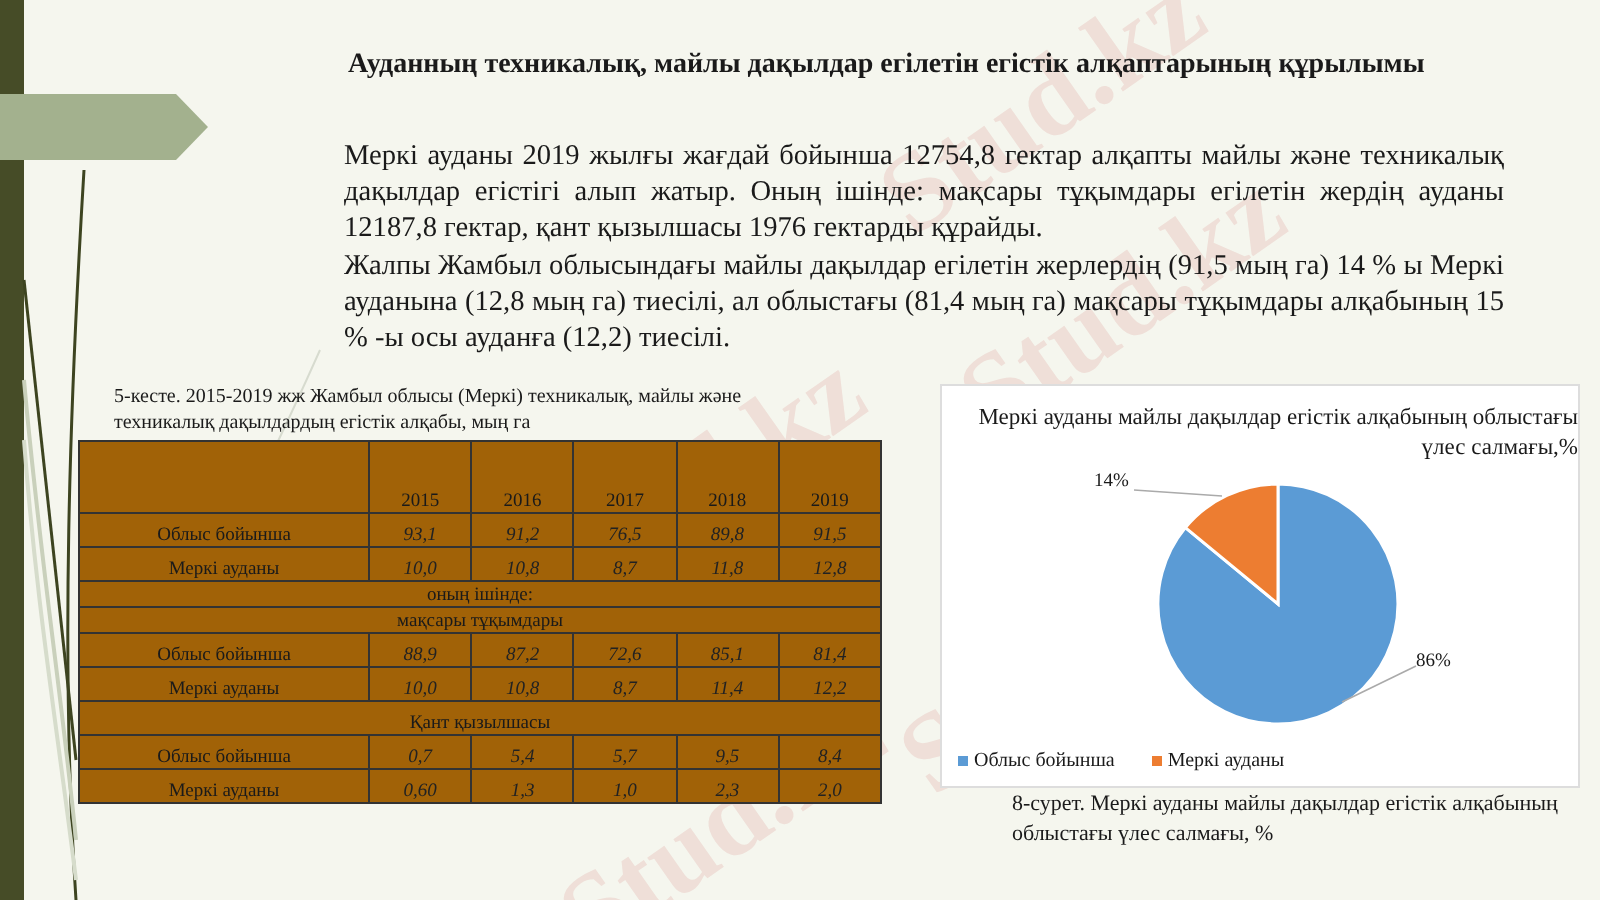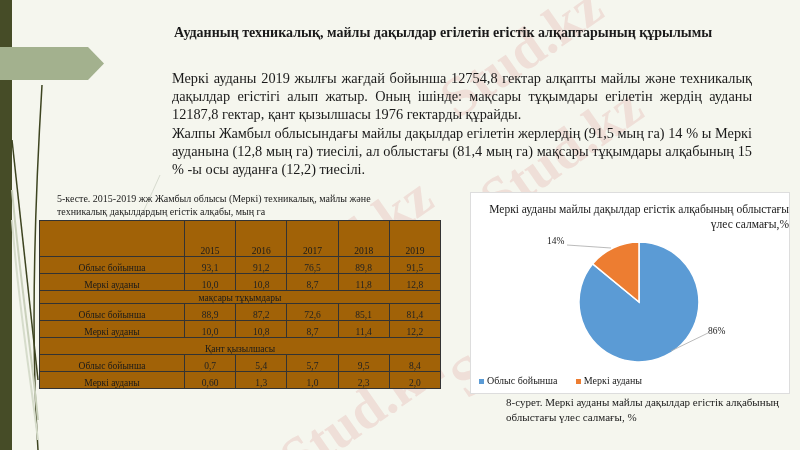--- a/index.html
+++ b/index.html
@@ -20,21 +20,21 @@
   .para1 { top:69px; }
   .para2 { top:124px; }
 
   .table-caption { position:absolute; left:57px; top:193px; width:340px; font-size:10px; line-height:12.5px; }
   table.data { position:absolute; left:39px; top:220px; width:402px; border-collapse:collapse; background:#a16207;
                font-size:9.5px; }
   table.data td { border:1px solid #333; padding:0 2px; text-align:center; height:16px; vertical-align:bottom; }
   table.data td.lbl { width:140px; }
   table.data tr.head td { height:35px; }
   table.data td.span { height:12px; vertical-align:bottom; }
-  table.data td.num { color:#222; }
+  table.data td.num { color:#222;font-style:italic; }
 
   .chart-card { position:absolute; left:470px; top:192px; width:318px; height:200px; background:#fff; border:1px solid #ddd; }
   .chart-title { position:absolute; left:0; top:9px; width:318px; text-align:right; font-size:11.5px; line-height:15px; }
   .pie { position:absolute; left:108px; top:49px; }
   .lbl14 { position:absolute; left:76px; top:43px; font-size:9.5px; }
   .lbl86 { position:absolute; left:237px; top:133px; font-size:9.5px; }
   .legend { position:absolute; left:0; top:182px; width:318px; text-align:left; font-size:10px; }
   .legend .item { display:inline-block; margin:0 8px; }
   .legend .sw { display:inline-block; width:5px; height:5px; margin-right:3px; vertical-align:middle; }
   .fig-caption { position:absolute; left:470px; top:395px; width:320px; font-size:11px; line-height:15px;margin-left:36px; }
@@ -85,20 +85,23 @@
   </tr>
   <tr>
     <td class="lbl">Меркі ауданы</td>
     <td class="num">10,0</td>
     <td class="num">10,8</td>
     <td class="num">8,7</td>
     <td class="num">11,8</td>
     <td class="num">12,8</td>
   </tr>
   <tr>
+        <td class="span" colspan="6">оның ішінде:</td>
+      </tr>
+  <tr>
         <td class="span" colspan="6">мақсары тұқымдары</td>
       </tr>
   <tr>
     <td class="lbl">Облыс бойынша</td>
     <td class="num">88,9</td>
     <td class="num">87,2</td>
     <td class="num">72,6</td>
     <td class="num">85,1</td>
     <td class="num">81,4</td>
   </tr>

